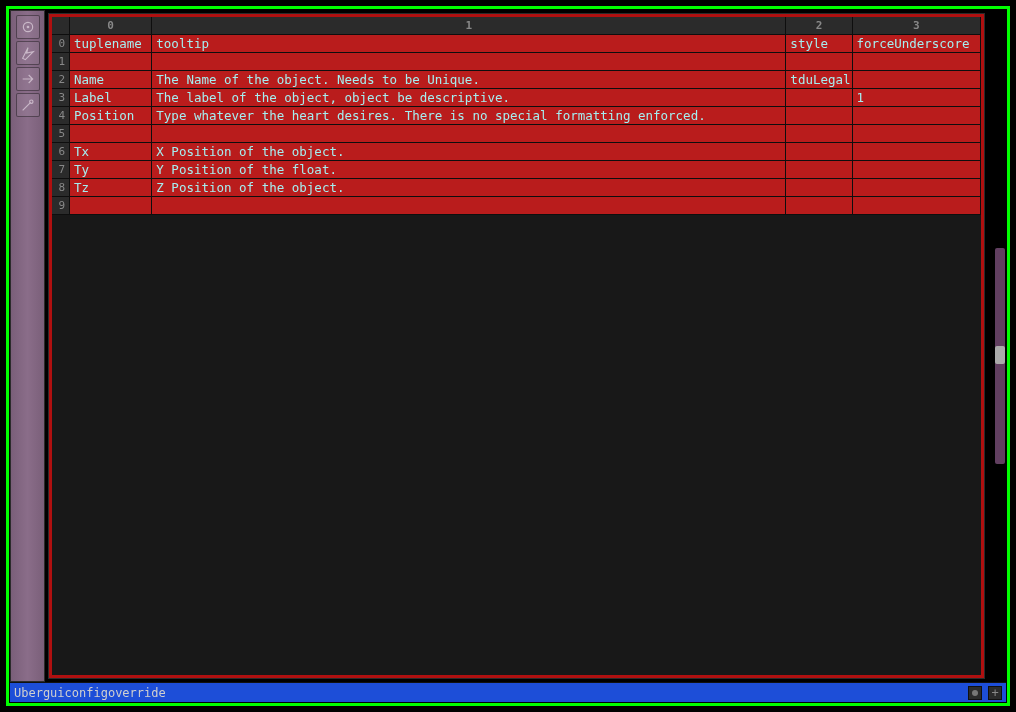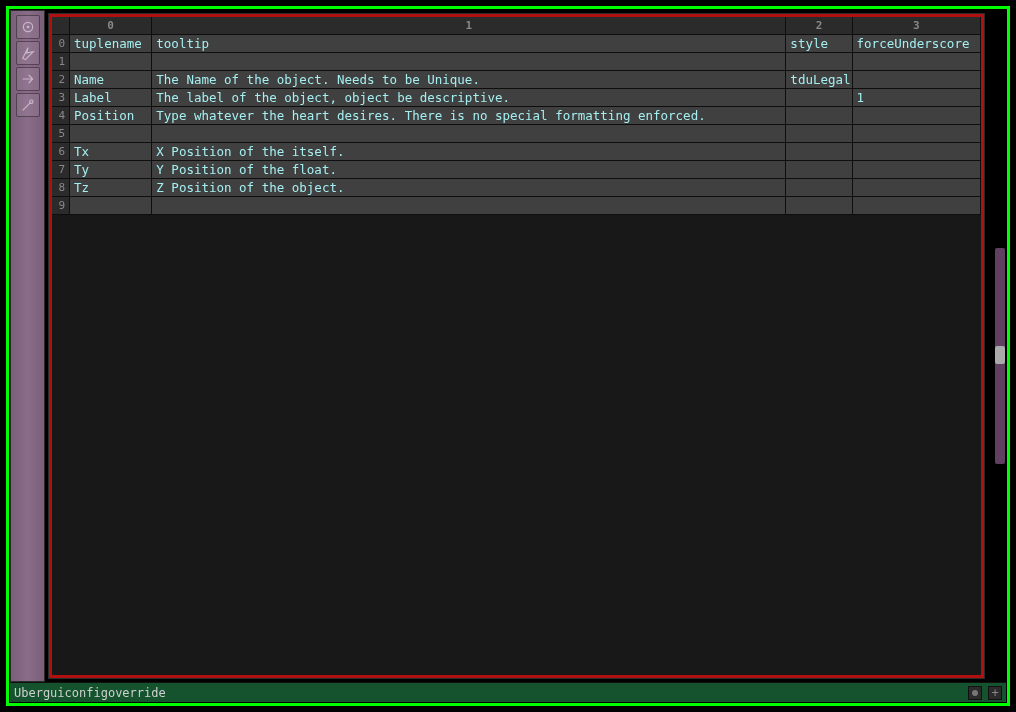--- a/index.html
+++ b/index.html
@@ -89,21 +89,21 @@
   }
   .rownum {
     background: #2b2b2b;
     color: #888;
     text-align: right;
     font-size: 11px;
     width: 18px;
     padding-right: 3px;
   }
   .cell {
-    background: #404040;
+    background: #b91c1c;
     color: #a5eef0;
     text-align: left;
     font-size: 12.5px;
   }
   
 
   .col-corner { width: 18px; }
   .col-0 { width: 82px; }
   .col-1 { width: 632px; }
   .col-2 { width: 66px; }
@@ -131,21 +131,21 @@
     width: 10px;
     height: 18px;
     background: #aaa;
     border-radius: 2px;
   }
 
   .status-bar {
     height: 20px;
     display: flex;
     align-items: center;
-    background: #14532d;
+    background: #1d4ed8;
     border-top: 1px solid #111;
     color: #cfcfcf;
     font-size: 12px;
     padding: 0 4px;
     gap: 6px;
   }
   .status-bar .spacer { flex: 1; }
   .status-icn {
     width: 14px; height: 14px;
     display: flex; align-items: center; justify-content: center;
@@ -247,21 +247,21 @@
                 <tr>
                   <td class="rownum">5</td>
                   <td class="cell"></td>
                   <td class="cell"></td>
                   <td class="cell"></td>
                   <td class="cell"></td>
                 </tr>
                 <tr>
                   <td class="rownum">6</td>
                   <td class="cell">Tx</td>
-                  <td class="cell">X Position of the itself.</td>
+                  <td class="cell">X Position of the object.</td>
                   <td class="cell"></td>
                   <td class="cell"></td>
                 </tr>
                 <tr>
                   <td class="rownum">7</td>
                   <td class="cell">Ty</td>
                   <td class="cell">Y Position of the float.</td>
                   <td class="cell"></td>
                   <td class="cell"></td>
                 </tr>

